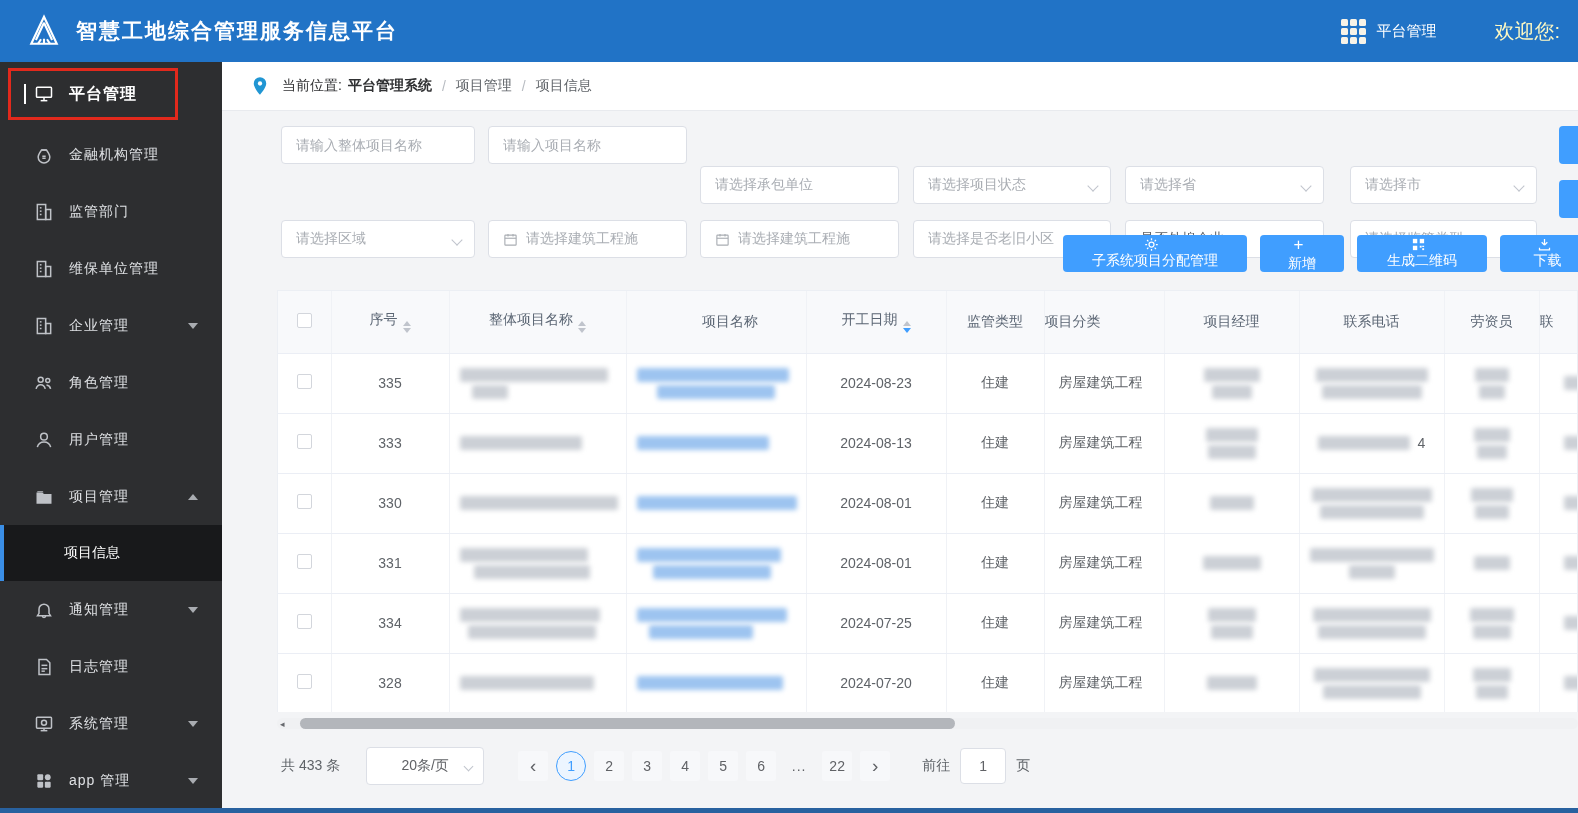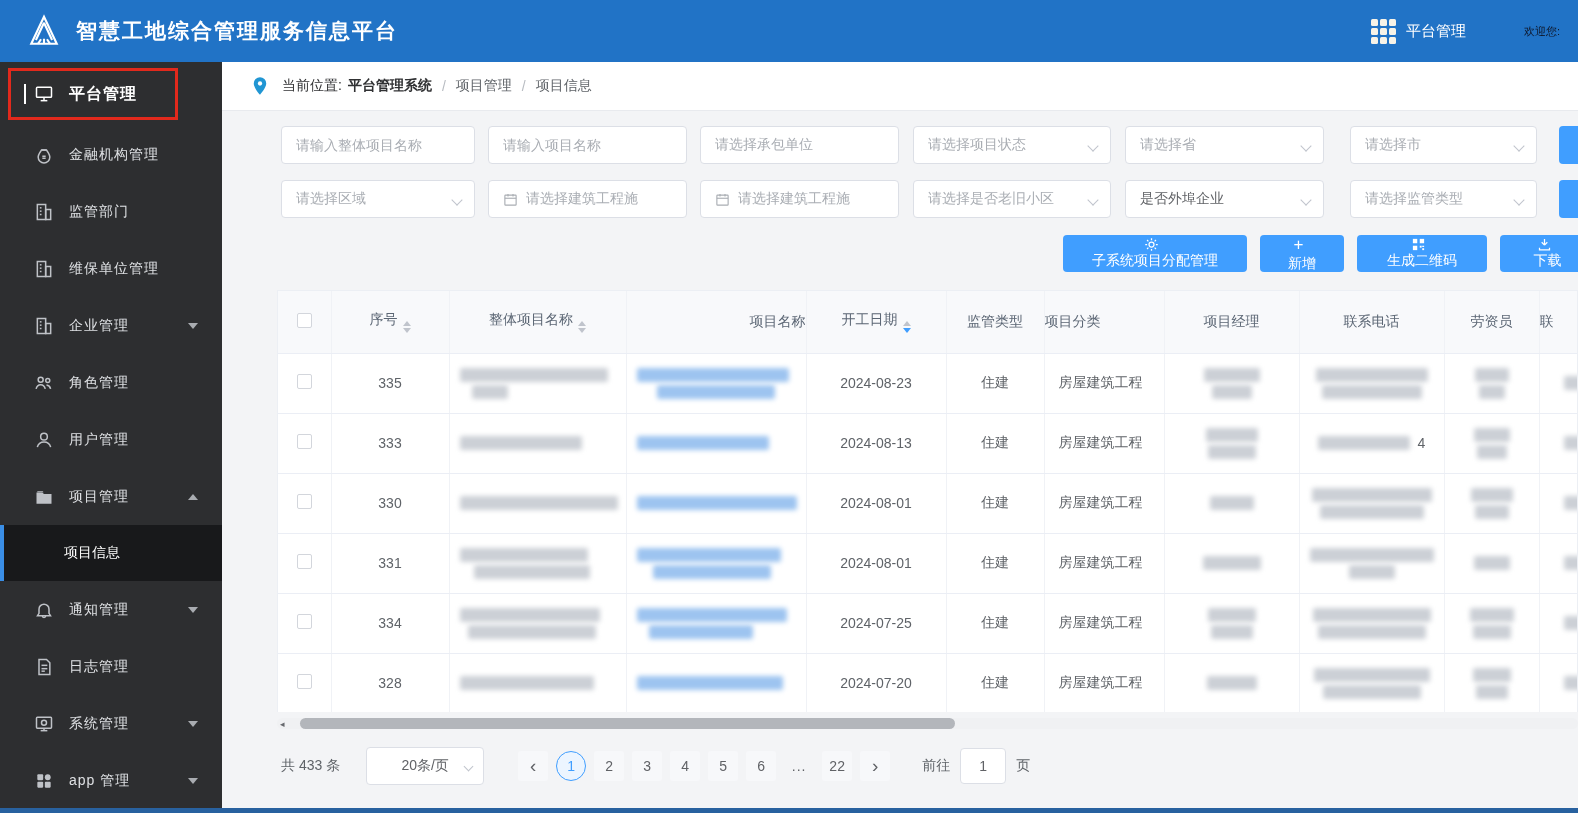--- a/index.html
+++ b/index.html
@@ -8,21 +8,21 @@
   .page { position:relative; width:1578px; height:813px; overflow:hidden; background:#f3f4f6; }
 
   
   .topbar { position:absolute; left:0; top:0; width:1578px; height:62px; background:#2173c6; display:flex; align-items:center; z-index:30; }
   .topbar .logo { margin-left:26px; display:flex; align-items:center; }
   .topbar .title { color:#fff; font-size:21px; font-weight:700; letter-spacing:2px; margin-left:14px; }
   .topbar .right { position:absolute; right:18px; display:flex; align-items:center; }
   .grid9 { display:grid; grid-template-columns:repeat(3,7px); grid-gap:2px; margin-right:10px; cursor:pointer; }
   .grid9 span { width:7px; height:7px; background:#f7f3e8; border-radius:1.5px; }
   .topnav-label { color:#fff; font-size:15px; margin-right:58px; cursor:pointer; }
-  .welcome { color:#0f172a; font-size:11px; white-space:nowrap; }
+  .welcome { color:#fef9c3; font-size:20px; white-space:nowrap; }
 
   
   .sidebar { position:absolute; left:0; top:62px; width:222px; height:751px; background:#2d2e30; z-index:20; }
   .side-item { position:relative; height:57px; display:flex; align-items:center; padding-left:34px; color:#dfe1e4; cursor:pointer; }
   .side-item .sicon { width:20px; height:20px; margin-right:15px; color:#bfc2c7; flex:none; display:inline-flex; }
   .side-item .sicon svg { width:20px; height:20px; }
   .side-item .slabel { font-size:14px; letter-spacing:1px; }
   .side-head { height:64px; }
   .side-head .slabel { font-size:16px; font-weight:700; color:#fff; }
   .side-head .sicon { color:#fff; }
@@ -40,38 +40,38 @@
   .breadcrumb-bar .pin { width:20px; height:20px; margin-right:12px; }
   .bc-prefix { color:#303133; margin-right:6px; }
   .bc-root { color:#303133; font-weight:700; }
   .bc-sep { color:#b8bcc2; margin:0 10px; }
   .bc-item { color:#5f6368; }
 
   
   .f-field { position:absolute; height:38px; background:#fff; border:1px solid #dcdfe6; border-radius:4px; }
   .f-input { padding:0 14px; font-size:14px; color:#606266; outline:none; font-family:inherit; }
   .f-input::placeholder { color:#a9adb3; }
-  .f-select { display:flex; align-items:center; padding:0 14px; cursor:pointer; }
+  .f-select { display:flex; align-items:center; padding:0 14px; cursor:pointer;margin-top:40px; }
   .f-select .ph { color:#a9adb3; white-space:nowrap; overflow:hidden; }
   .f-select .chev { position:absolute; right:13px; top:15px; width:8px; height:8px; border-right:1.6px solid #c0c4cc; border-bottom:1.6px solid #c0c4cc; transform:rotate(45deg); }
   .f-select .cal { width:15px; height:15px; margin-right:8px; color:#a9adb3; flex:none; }
   .partial-btn { position:absolute; left:1337px; width:45px; height:38px; background:#409eff; border-radius:4px 0 0 4px; cursor:pointer; }
 
   
   .btn { position:absolute; height:37px; background:#409eff; color:#fff; border:none; border-radius:4px; font-size:14px; font-family:inherit; display:flex; align-items:center; justify-content:center; cursor:pointer; white-space:nowrap;flex-direction:column; }
   .btn svg { width:15px; height:15px; margin-right:7px; }
   .btn .plus { font-size:17px; margin-right:7px; font-weight:400; }
 
   
   .table-wrap { position:absolute; left:55px; top:228px; width:1301px; height:422px; overflow:hidden; background:#fff; border:1px solid #eceff4; border-bottom:none; }
   table { border-collapse:collapse; table-layout:fixed; width:1421px; }
   th, td { border-right:1px solid #f0f2f6; border-bottom:1px solid #ebeef5; text-align:center; vertical-align:middle; font-weight:400; color:#5f6368; font-size:14px; overflow:hidden; }
   thead th { height:62px; background:#f8f9fb; color:#5b6674; font-weight:400; }
   tbody td { height:60px; background:#fff; }
-  th.al, td.al { text-align:right; padding-left:28px; }
+  th.al, td.al { text-align:center; padding-left:28px; }
   td.al2 { text-align:left; padding-left:14px; }
   .sort { display:inline-flex; flex-direction:column; margin-left:5px; vertical-align:-2px; }
   .sort i { display:block; width:0; height:0; border-left:4px solid transparent; border-right:4px solid transparent; }
   .sort .up { border-bottom:5px solid #c0c4cc; margin-bottom:2px; }
   .sort .dn { border-top:5px solid #c0c4cc; }
   .sort .dn.active { border-top-color:#409eff; }
   .cb { display:inline-block; width:15px; height:15px; border:1px solid #d3d6dc; border-radius:2px; background:#fff; cursor:pointer; }
   .bl { height:14px; border-radius:2px; background:#ccd0d6; filter:blur(2.5px); margin:3px auto; }
   .bl.b { background:#9dc4f0; }
   .bl.l { margin-left:10px; margin-right:0; }

